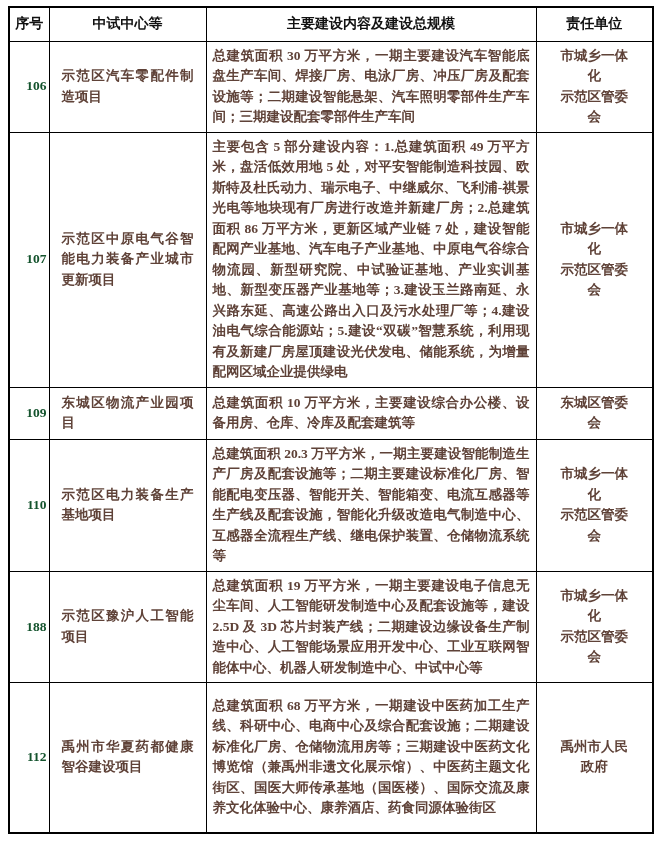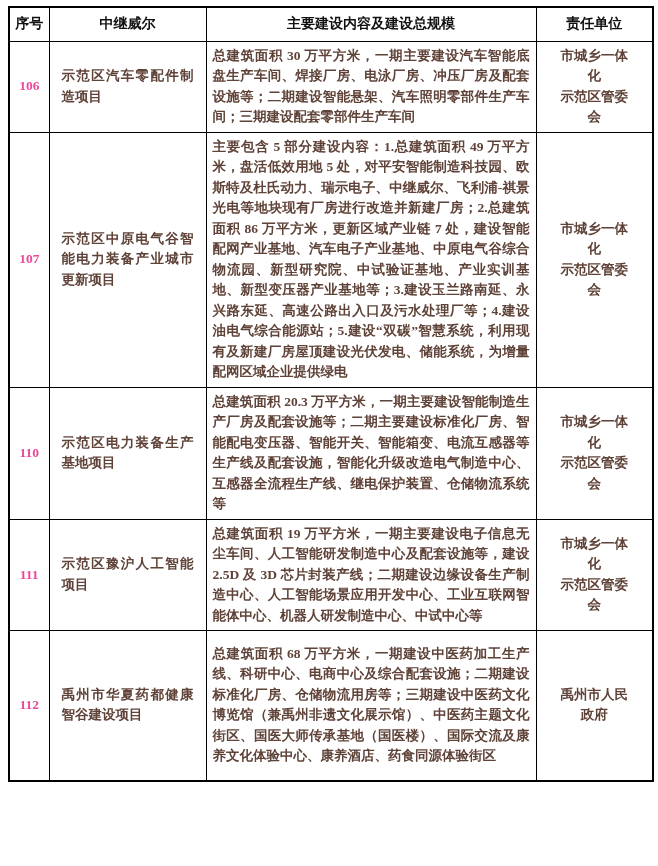--- a/index.html
+++ b/index.html
@@ -37,22 +37,22 @@
     padding: 4px 2px;
     line-height: 20px;
   }
   td {
     font-size: 13.5px;
     color: #5f4238;
     line-height: 20.5px;
     font-weight: bold;
   }
   td.c-no {
-    text-align: center;
-    color: #ec4899;
+    text-align: right;
+    color: #14532d;
     font-family: "Liberation Serif", "DejaVu Serif", serif;
     padding: 2px;
   }
   td.c-name {
     text-align: justify;
     padding: 3px 12px;
   }
   td.c-content {
     text-align: justify;
     padding: 4px 6px;
@@ -78,49 +78,55 @@
   <table class="projects">
     <colgroup>
       <col style="width:40px">
       <col style="width:157px">
       <col style="width:330px">
       <col style="width:117px">
     </colgroup>
     <thead>
       <tr class="h-hdr">
         <th class="hdr">序号</th>
-        <th class="hdr">中继威尔</th>
+        <th class="hdr">中试中心等</th>
         <th class="hdr">主要建设内容及建设总规模</th>
         <th class="hdr">责任单位</th>
       </tr>
     </thead>
     <tbody>
       <tr class="h-r0">
         <td class="c-no">106</td>
         <td class="c-name">示范区汽车零配件制造项目</td>
         <td class="c-content">总建筑面积 30 万平方米，一期主要建设汽车智能底盘生产车间、焊接厂房、电泳厂房、冲压厂房及配套设施等；二期建设智能悬架、汽车照明零部件生产车间；三期建设配套零部件生产车间</td>
         <td class="c-unit">市城乡一体化
 示范区管委会</td>
       </tr>
       <tr class="h-r1">
         <td class="c-no">107</td>
         <td class="c-name">示范区中原电气谷智能电力装备产业城市更新项目</td>
         <td class="c-content">主要包含 5 部分建设内容：1.总建筑面积 49 万平方米，盘活低效用地 5 处，对平安智能制造科技园、欧斯特及杜氏动力、瑞示电子、中继威尔、飞利浦-祺景光电等地块现有厂房进行改造并新建厂房；2.总建筑面积 86 万平方米，更新区域产业链 7 处，建设智能配网产业基地、汽车电子产业基地、中原电气谷综合物流园、新型研究院、中试验证基地、产业实训基地、新型变压器产业基地等；3.建设玉兰路南延、永兴路东延、高速公路出入口及污水处理厂等；4.建设油电气综合能源站；5.建设“双碳”智慧系统，利用现有及新建厂房屋顶建设光伏发电、储能系统，为增量配网区域企业提供绿电</td>
         <td class="c-unit">市城乡一体化
 示范区管委会</td>
       </tr>
+      <tr class="h-r3">
+        <td class="c-no">109</td>
+        <td class="c-name">东城区物流产业园项目</td>
+        <td class="c-content">总建筑面积 10 万平方米，主要建设综合办公楼、设备用房、仓库、冷库及配套建筑等</td>
+        <td class="c-unit">东城区管委会</td>
+      </tr>
       <tr class="h-r4">
         <td class="c-no">110</td>
         <td class="c-name">示范区电力装备生产基地项目</td>
         <td class="c-content">总建筑面积 20.3 万平方米，一期主要建设智能制造生产厂房及配套设施等；二期主要建设标准化厂房、智能配电变压器、智能开关、智能箱变、电流互感器等生产线及配套设施，智能化升级改造电气制造中心、互感器全流程生产线、继电保护装置、仓储物流系统等</td>
         <td class="c-unit">市城乡一体化
 示范区管委会</td>
       </tr>
       <tr class="h-r5">
-        <td class="c-no">111</td>
+        <td class="c-no">188</td>
         <td class="c-name">示范区豫沪人工智能项目</td>
         <td class="c-content">总建筑面积 19 万平方米，一期主要建设电子信息无尘车间、人工智能研发制造中心及配套设施等，建设 2.5D 及 3D 芯片封装产线；二期建设边缘设备生产制造中心、人工智能场景应用开发中心、工业互联网智能体中心、机器人研发制造中心、中试中心等</td>
         <td class="c-unit">市城乡一体化
 示范区管委会</td>
       </tr>
       <tr class="h-r6">
         <td class="c-no">112</td>
         <td class="c-name">禹州市华夏药都健康智谷建设项目</td>
         <td class="c-content">总建筑面积 68 万平方米，一期建设中医药加工生产线、科研中心、电商中心及综合配套设施；二期建设标准化厂房、仓储物流用房等；三期建设中医药文化博览馆（兼禹州非遗文化展示馆）、中医药主题文化街区、国医大师传承基地（国医楼）、国际交流及康养文化体验中心、康养酒店、药食同源体验街区</td>
         <td class="c-unit">禹州市人民政府</td>

